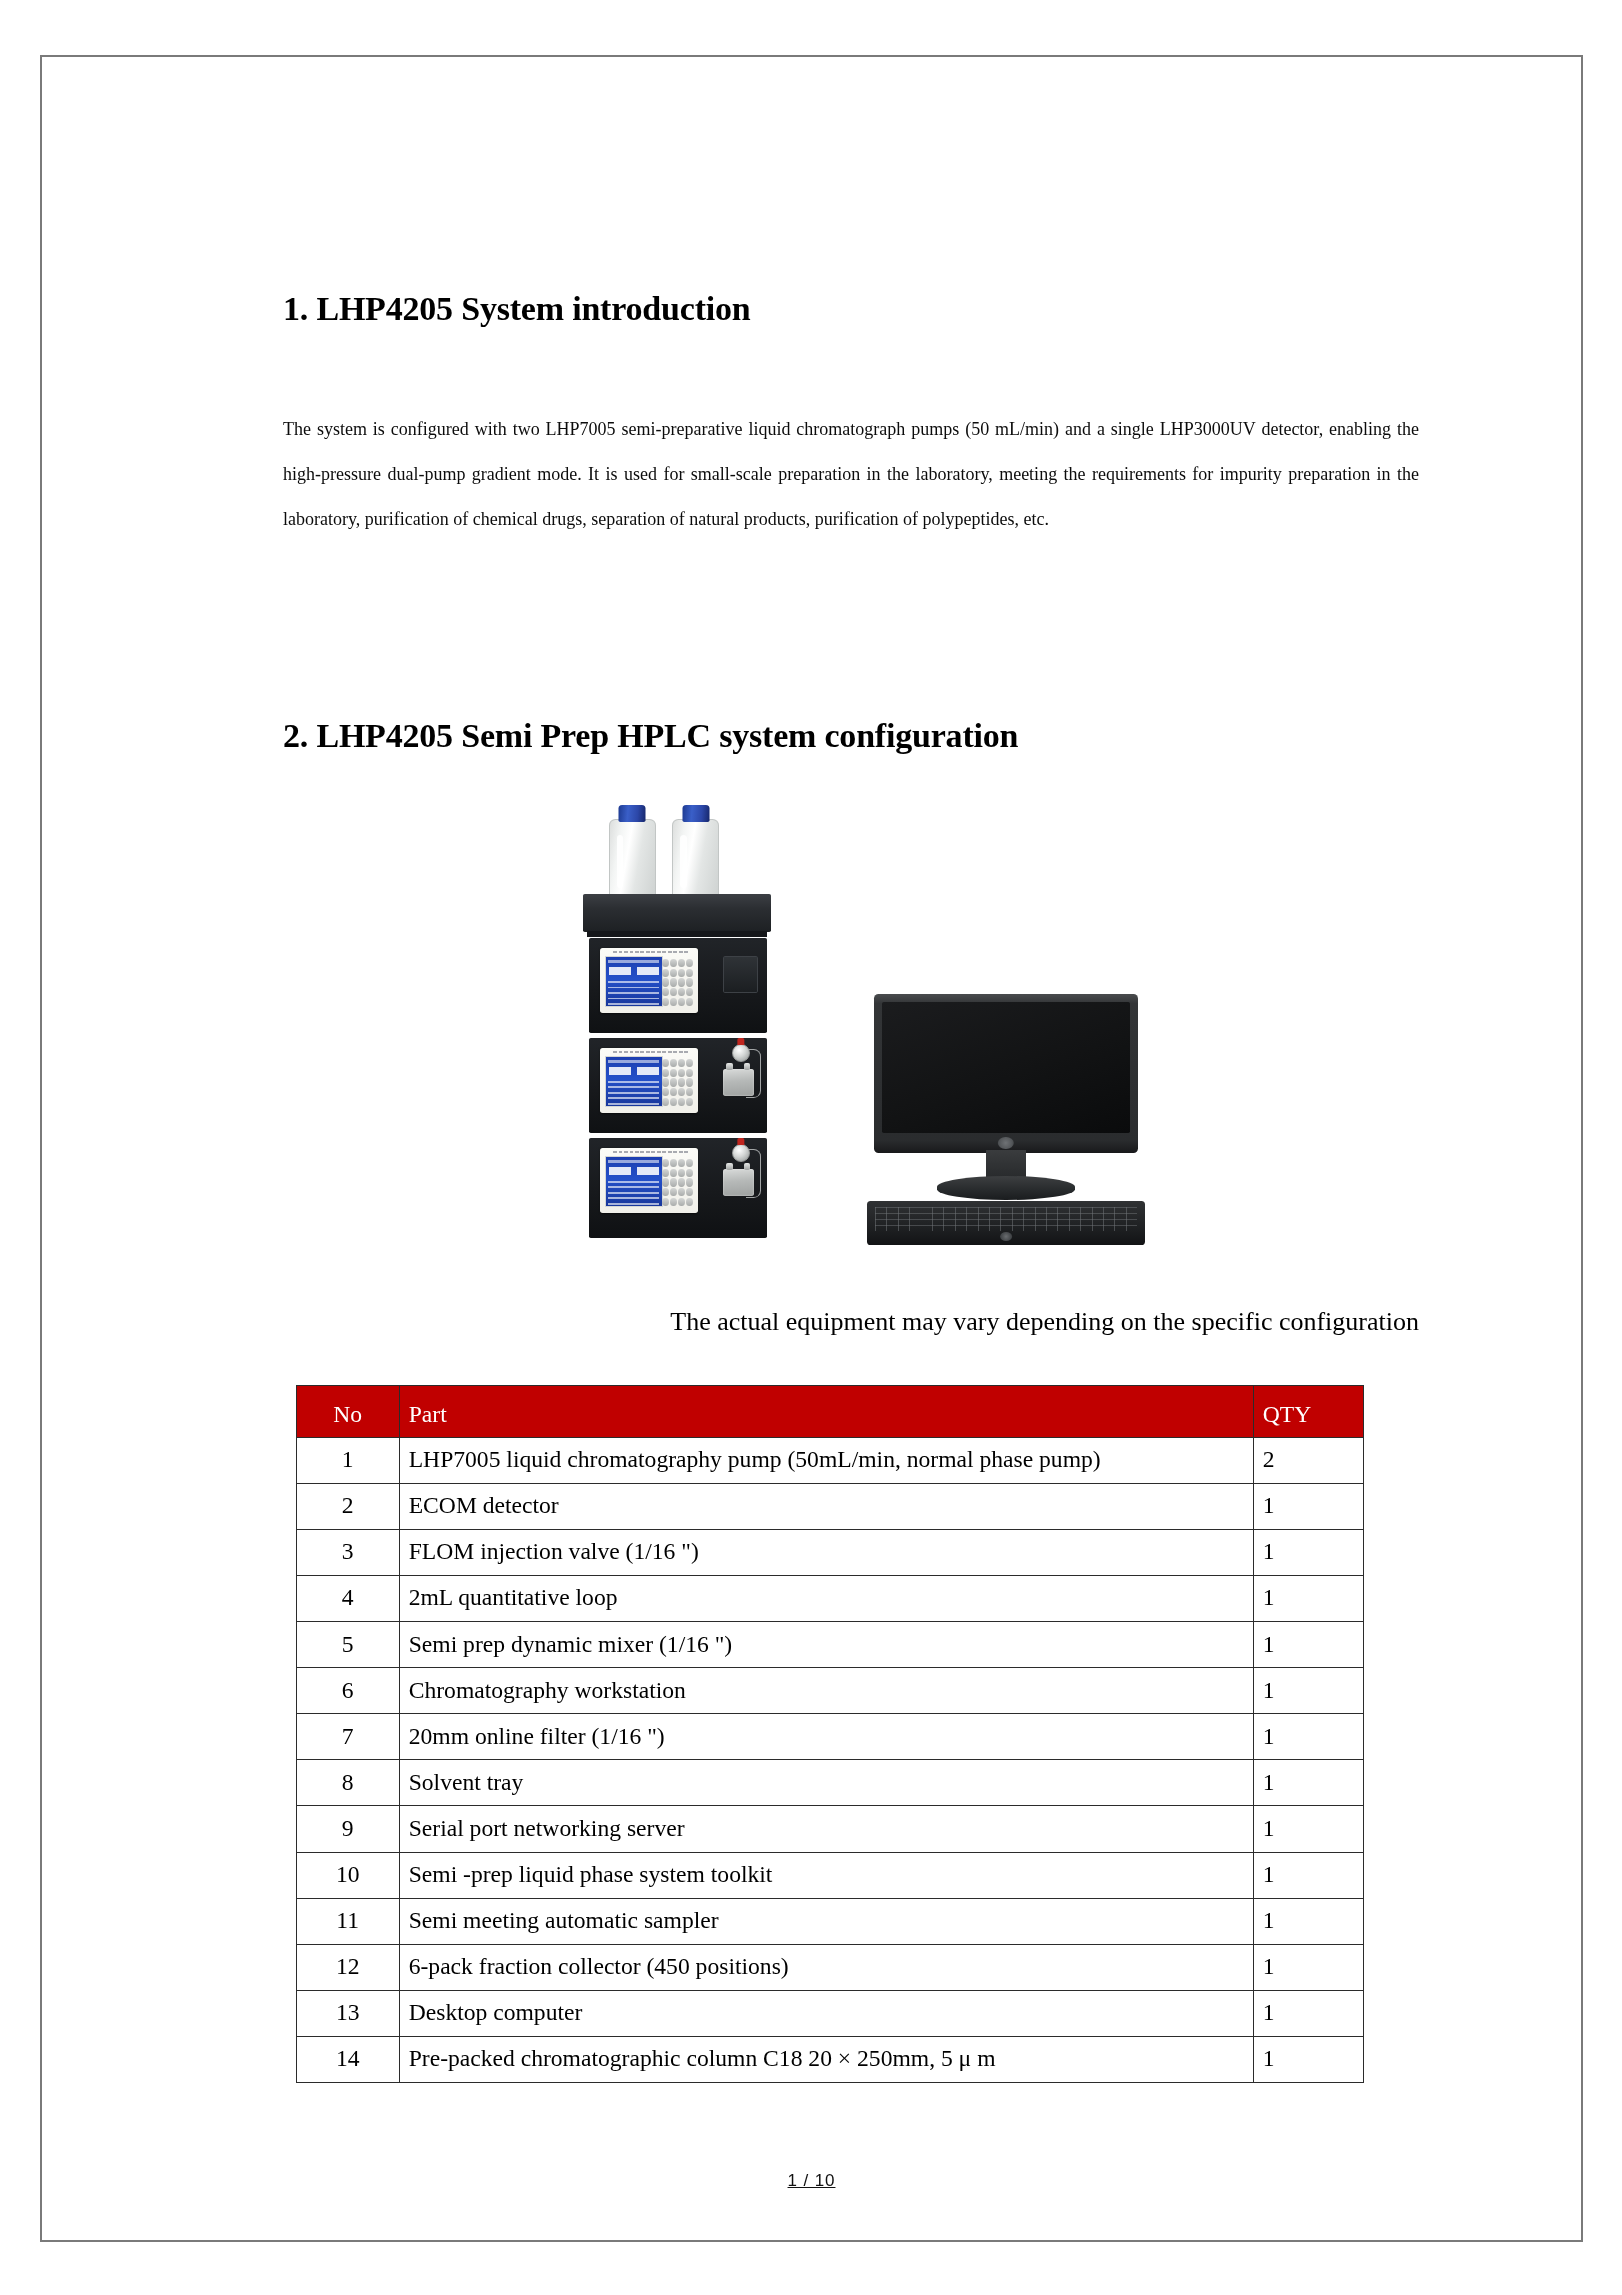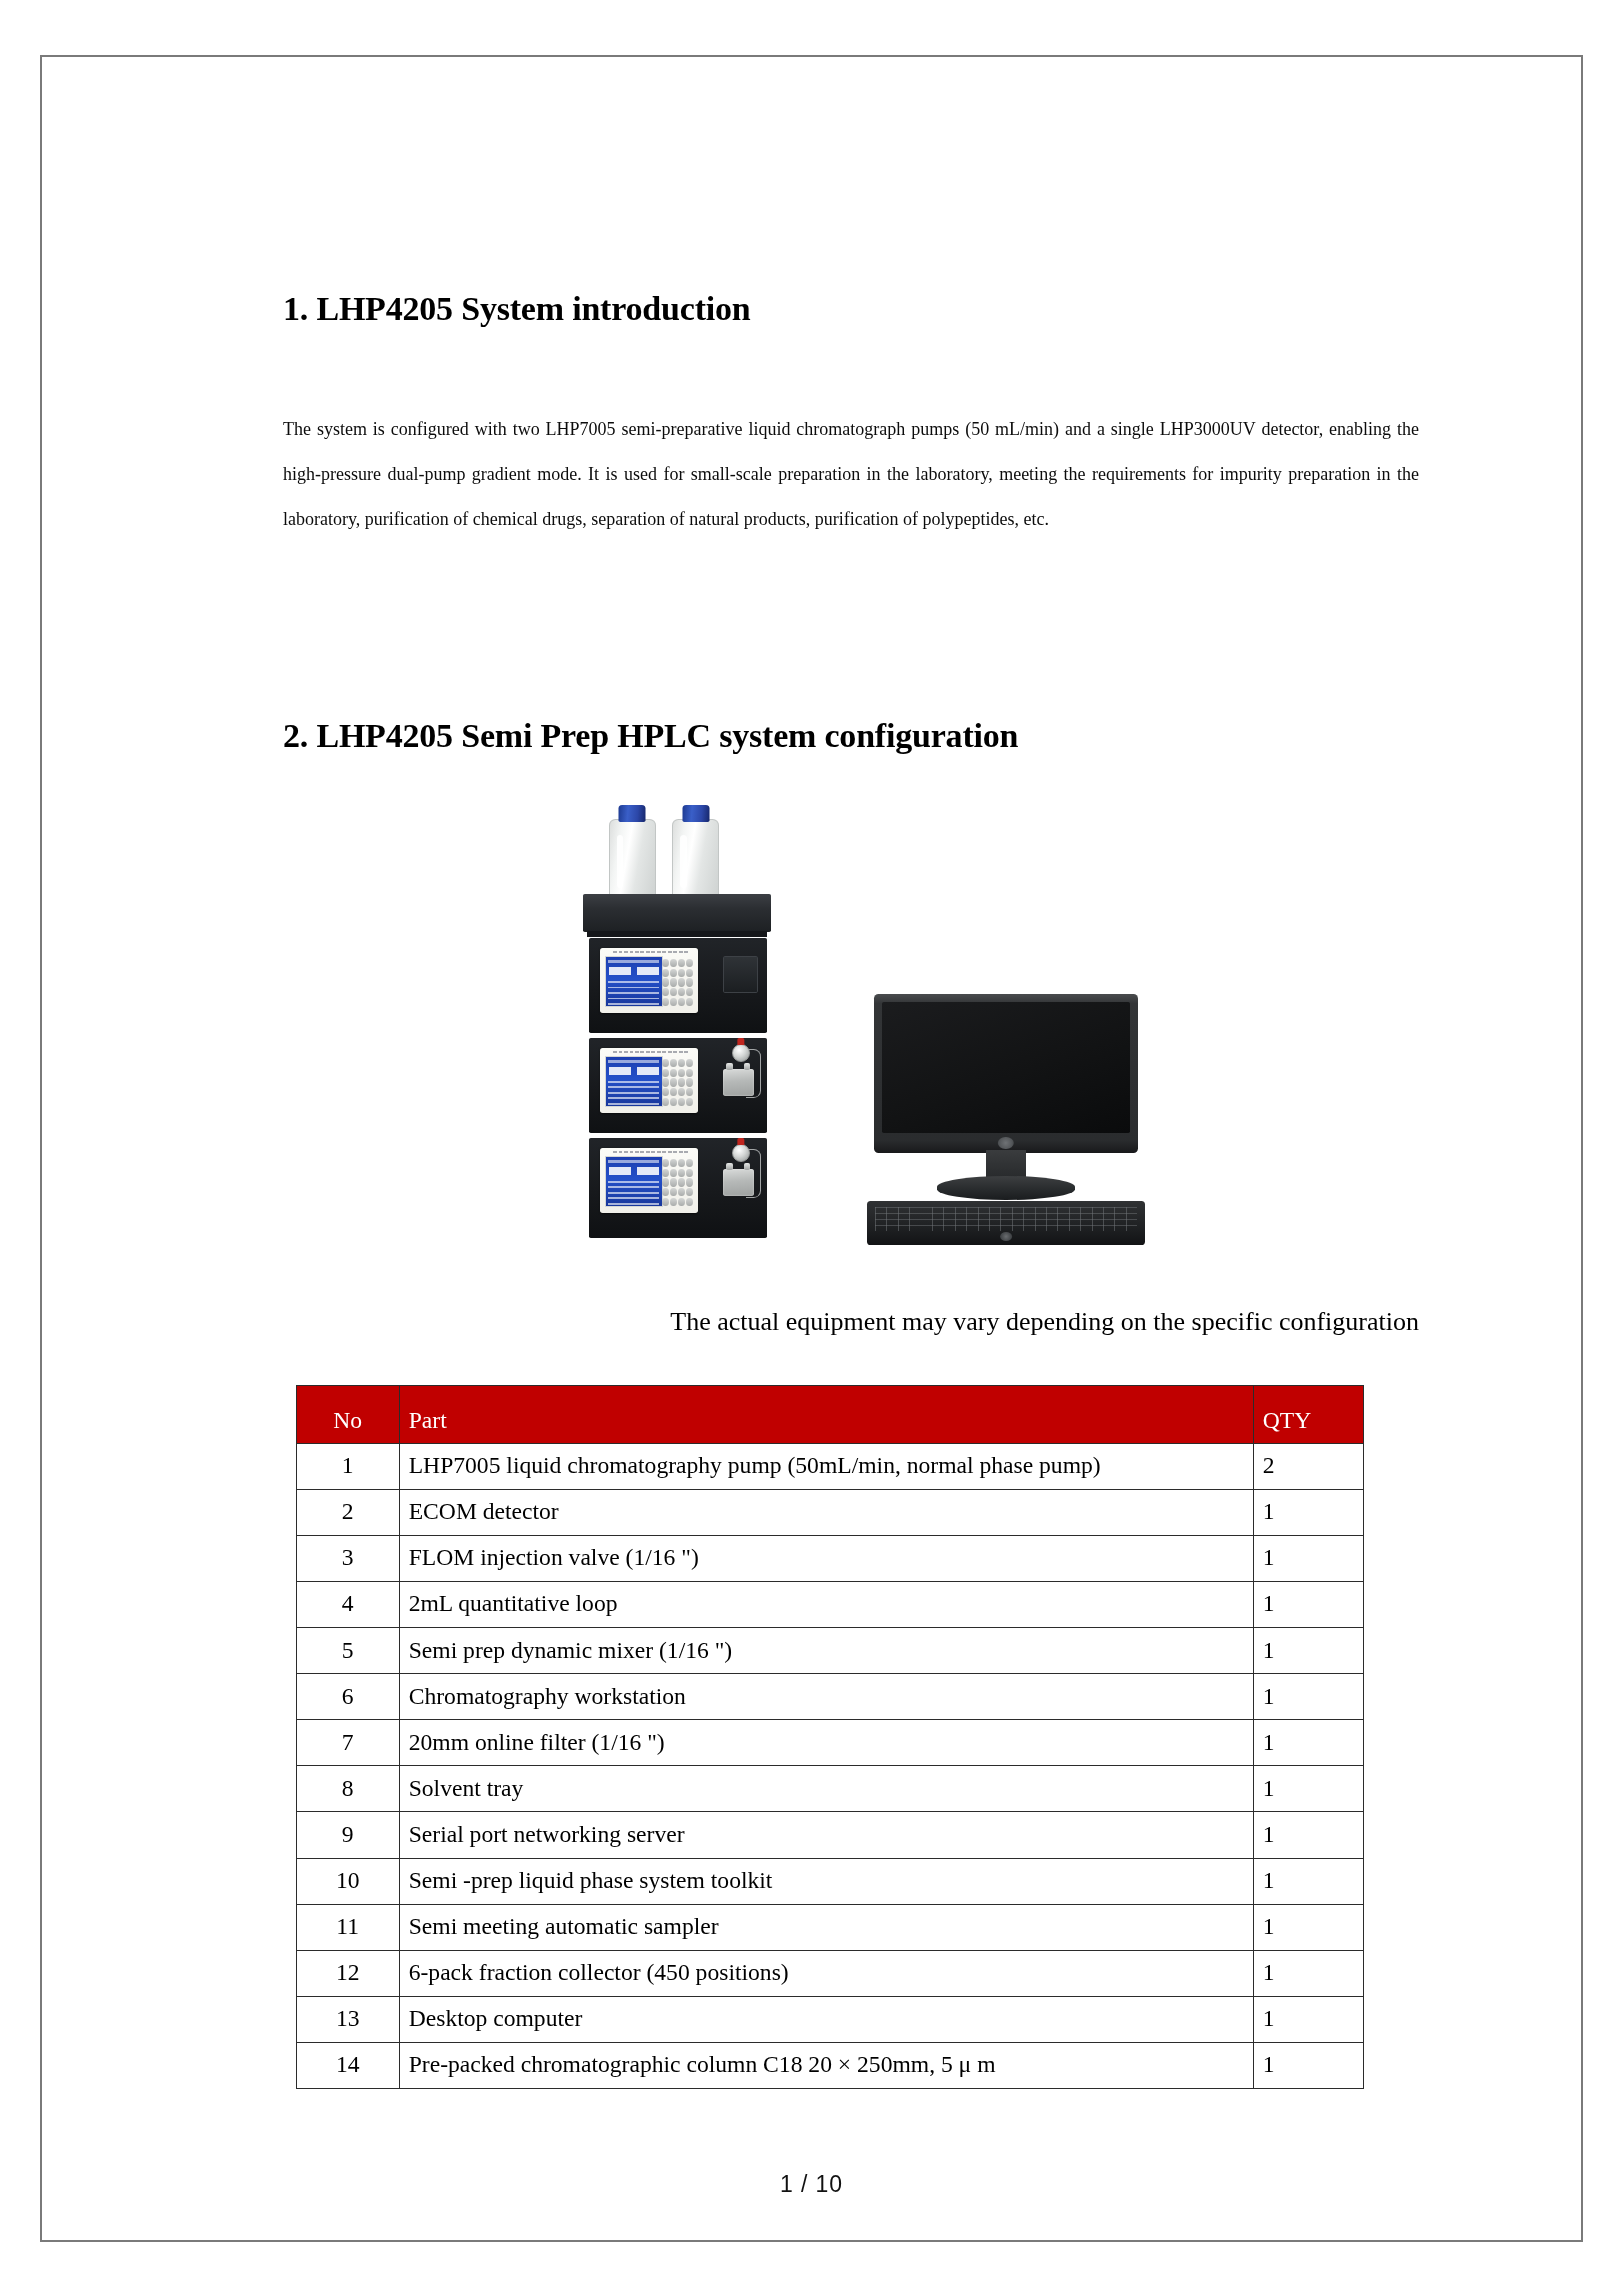--- a/index.html
+++ b/index.html
@@ -350,21 +350,21 @@
     border: 1.5px solid #2b2b2b;
     padding: 4.5px 9px 6.4px 9px;
     vertical-align: top;
     line-height: 1.45;
   }
   .config-table thead th {
     background: #c00000;
     color: #ffffff;
     font-weight: normal;
     border-color: #2b2b2b;
-    padding-top: 17px;
+    padding-top: 11px;
     padding-bottom: 5.5px;
   }
   .config-table th.col-no,
   .config-table td.col-no {
     width: 84px;
     text-align: center;
   }
   .config-table thead th.col-no { text-align: center; }
   .config-table th.col-part { text-align: left; }
   .config-table td.col-part { text-align: justify; text-justify: inter-word; }
@@ -375,23 +375,24 @@
   }
 
   
   .page-footer {
     position: absolute;
     left: 0;
     right: 0;
     top: 2114px;
     text-align: center;
     font-family: "Liberation Sans", "DejaVu Sans", sans-serif;
-    font-size: 23px;
+    font-size: 17px;
     color: #111;
     letter-spacing: 0.9px;
+    text-decoration: underline;
   }
 </style>
 </head>
 <body>
 
 <div class="page-frame">
 
   <div class="content">
 
     <h1 class="doc-heading heading-1">1. LHP4205 System introduction</h1>

